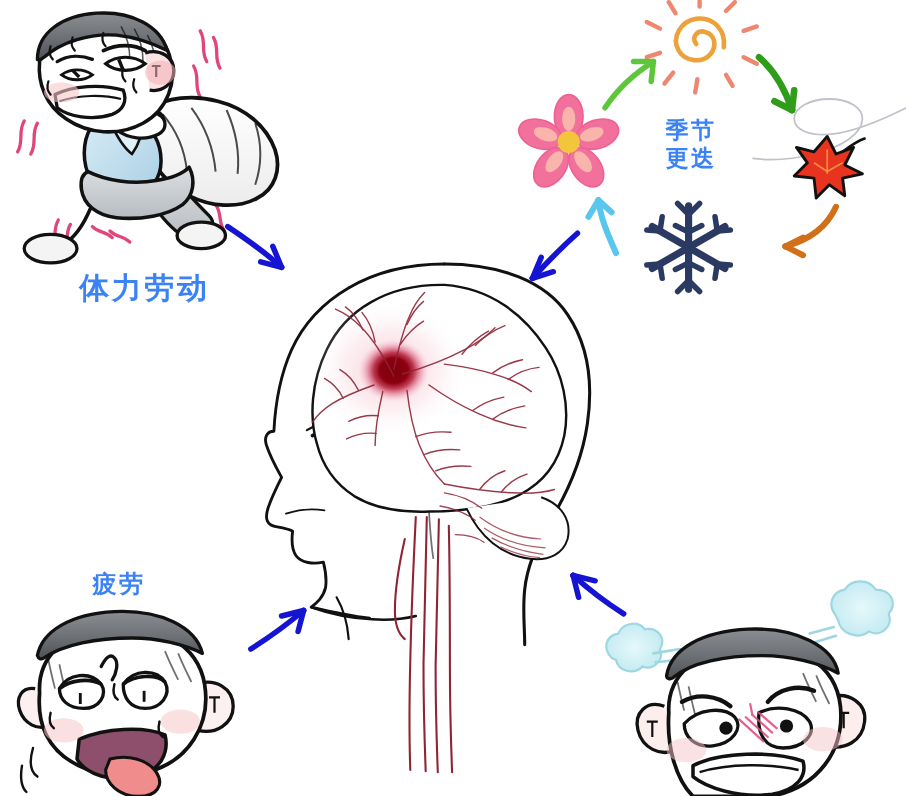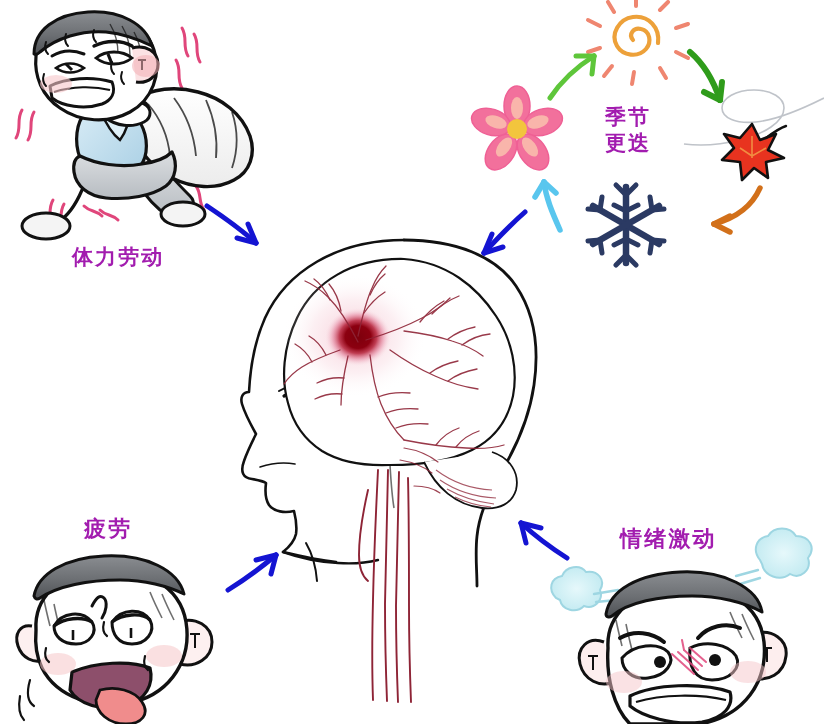--- a/index.html
+++ b/index.html
@@ -20,29 +20,29 @@
   }
   .layer {
     position: absolute;
     left: 0;
     top: 0;
     width: 824px;
     height: 724px;
   }
   .cn-label {
     position: absolute;
-    font-family: Liberation Mono, monospace;
+    font-family: Liberation Serif, serif;
     font-weight: 700;
-    color: #a21caf;
+    color: #3b82f6;
     letter-spacing: 0.10em;
     white-space: pre;
     line-height: 1.22;
     text-align: right;
   }
-  #label-physical-labor { left: 72px;  top: 246px; font-size: 21px; }
+  #label-physical-labor { left: 72px;  top: 246px; font-size: 27px; }
   #label-seasons        { left: 605px; top: 106px; font-size: 21px; }
   #label-fatigue        { left: 84px;  top: 518px; font-size: 22px; }
   #label-emotion        { left: 620px; top: 528px; font-size: 22px; }
 </style>
 </head>
 <body>
 
 <div id="stage">
 
   <svg class="layer" viewBox="0 0 824 724" width="824" height="724" xmlns="http://www.w3.org/2000/svg">
@@ -555,15 +555,14 @@
     </g>
   </svg>
 
   <div class="cn-label" id="label-physical-labor">体力劳动</div>
 
   <div class="cn-label" id="label-seasons">季节
 更迭</div>
 
   <div class="cn-label" id="label-fatigue">疲劳</div>
 
-  <div class="cn-label" id="label-emotion">情绪激动</div>
 
 </div>
 
 </body></html>

